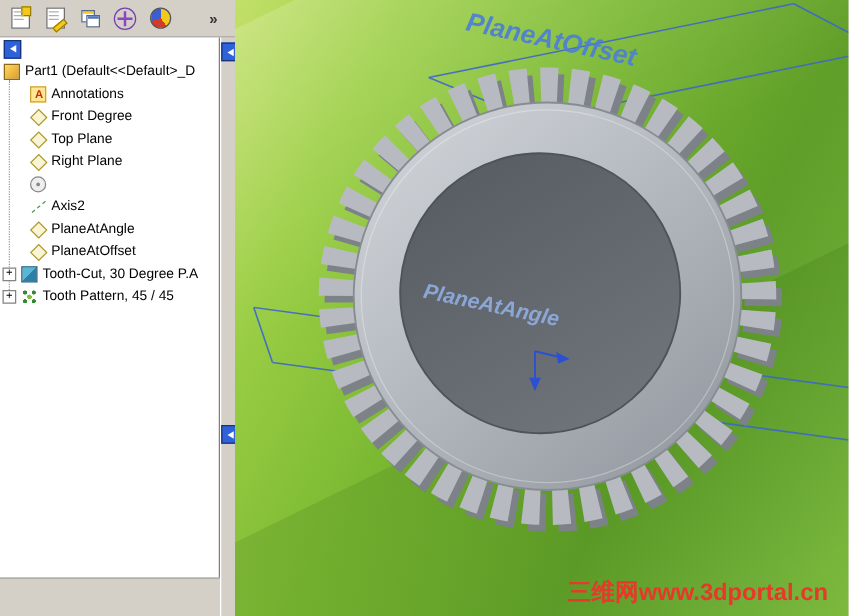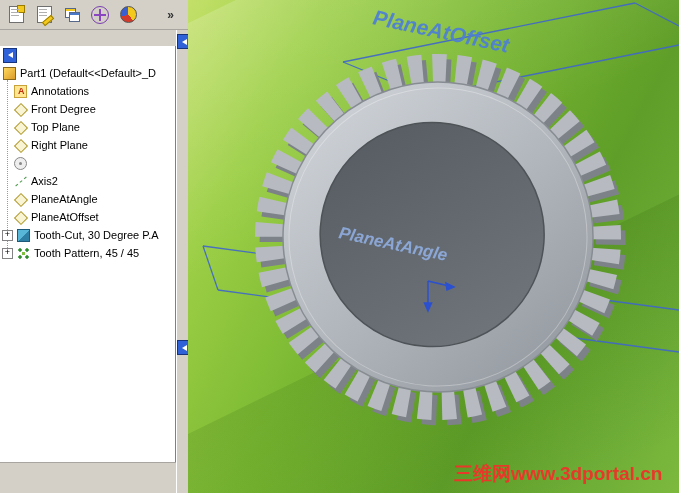--- a/index.html
+++ b/index.html
@@ -20,29 +20,29 @@
   .i-windows::before{content:"";position:absolute;left:0;top:0;width:9px;height:8px;background:#fff;border:1px solid #55688a;box-shadow:inset 0 2px 0 #f4c91e;}
   .i-windows::after{content:"";position:absolute;right:0;bottom:0;width:9px;height:8px;background:#fff;border:1px solid #55688a;box-shadow:inset 0 2px 0 #4a78c8;}
   .i-pan{width:16px;height:16px;border:1px solid #7a3fae;border-radius:50%;position:relative;}
   .i-pan::before{content:"";position:absolute;left:7px;top:2px;width:2px;height:12px;background:#8a46c0;}
   .i-pan::after{content:"";position:absolute;left:2px;top:7px;width:12px;height:2px;background:#8a46c0;}
   .i-pie{width:15px;height:15px;border-radius:50%;border:1px solid #555;
          background:conic-gradient(#f4c91e 0 40%,#d23a2a 40% 70%,#3a5fd0 70% 100%);}
 
   
   .panel{position:absolute;left:0;top:30px;width:176px;bottom:30px;background:#fff;
-         border-right:1px solid #808080;box-sizing:border-box;overflow:hidden;margin-top:16px;}
+         border-right:1px solid #808080;box-sizing:border-box;overflow:hidden;}
   .panel-bottom{position:absolute;left:0;bottom:0;width:176px;height:30px;background:#d4d0c8;border-top:1px solid #a8a4a0;}
   .phead{height:18px;display:flex;align-items:center;padding-left:3px;}
   .blue-btn{width:12px;height:13px;background:#2f62d8;border:1px solid #15337f;display:flex;align-items:center;justify-content:center;cursor:pointer;}
   .tri-left{width:0;height:0;border-top:3px solid transparent;border-bottom:3px solid transparent;border-right:5px solid #fff;}
 
   .tree{position:relative;font-size:11px;color:#000;}
   .tree::before{content:"";position:absolute;left:7px;top:16px;bottom:8px;border-left:1px dotted #9a9a9a;}
-  .row{display:flex;align-items:center;height:18px;gap:4px;padding-left:14px;white-space:nowrap;overflow:hidden;cursor:default;position:relative;}
+  .row{display:flex;align-items:center;height:18px;gap:4px;padding-left:24px;white-space:nowrap;overflow:hidden;cursor:default;position:relative;}
   .row.root{padding-left:3px;}
   .row.hasexp{padding-left:2px;}
   .lbl{overflow:hidden;text-overflow:clip;}
 
   .exp{width:9px;height:9px;background:#fff;border:1px solid #848284;color:#000;font-size:9px;line-height:7px;text-align:center;flex:none;}
 
   .ic{width:13px;height:13px;flex:none;position:relative;display:inline-block;}
   .ic-part{background:linear-gradient(135deg,#ffd95e,#dc9c2a);border:1px solid #8a6a1a;box-sizing:border-box;}
   .ic-ann{background:#ffe792;border:1px solid #caa23a;box-sizing:border-box;}
   .ic-ann::after{content:"A";position:absolute;left:3px;top:0px;font-size:9px;font-weight:bold;color:#c03010;}

